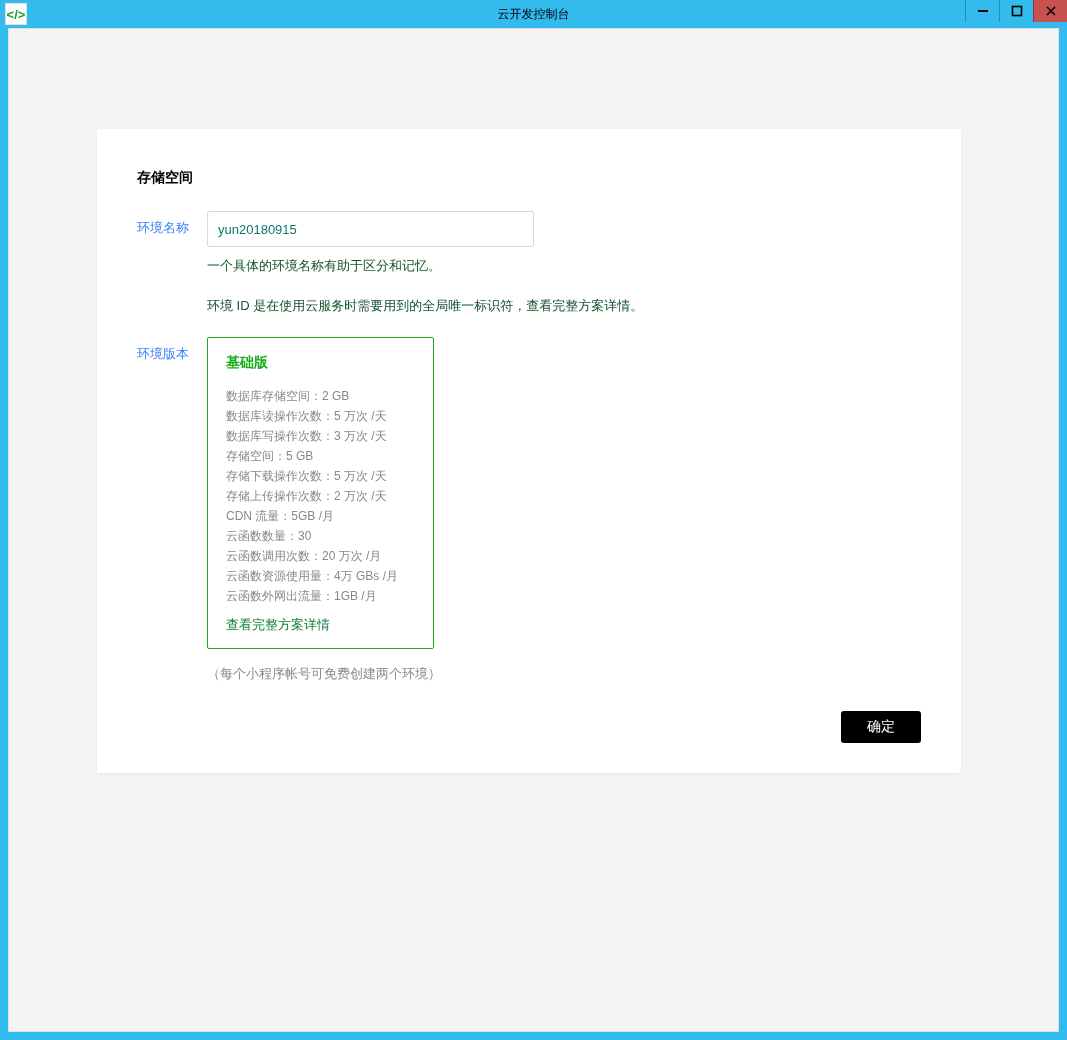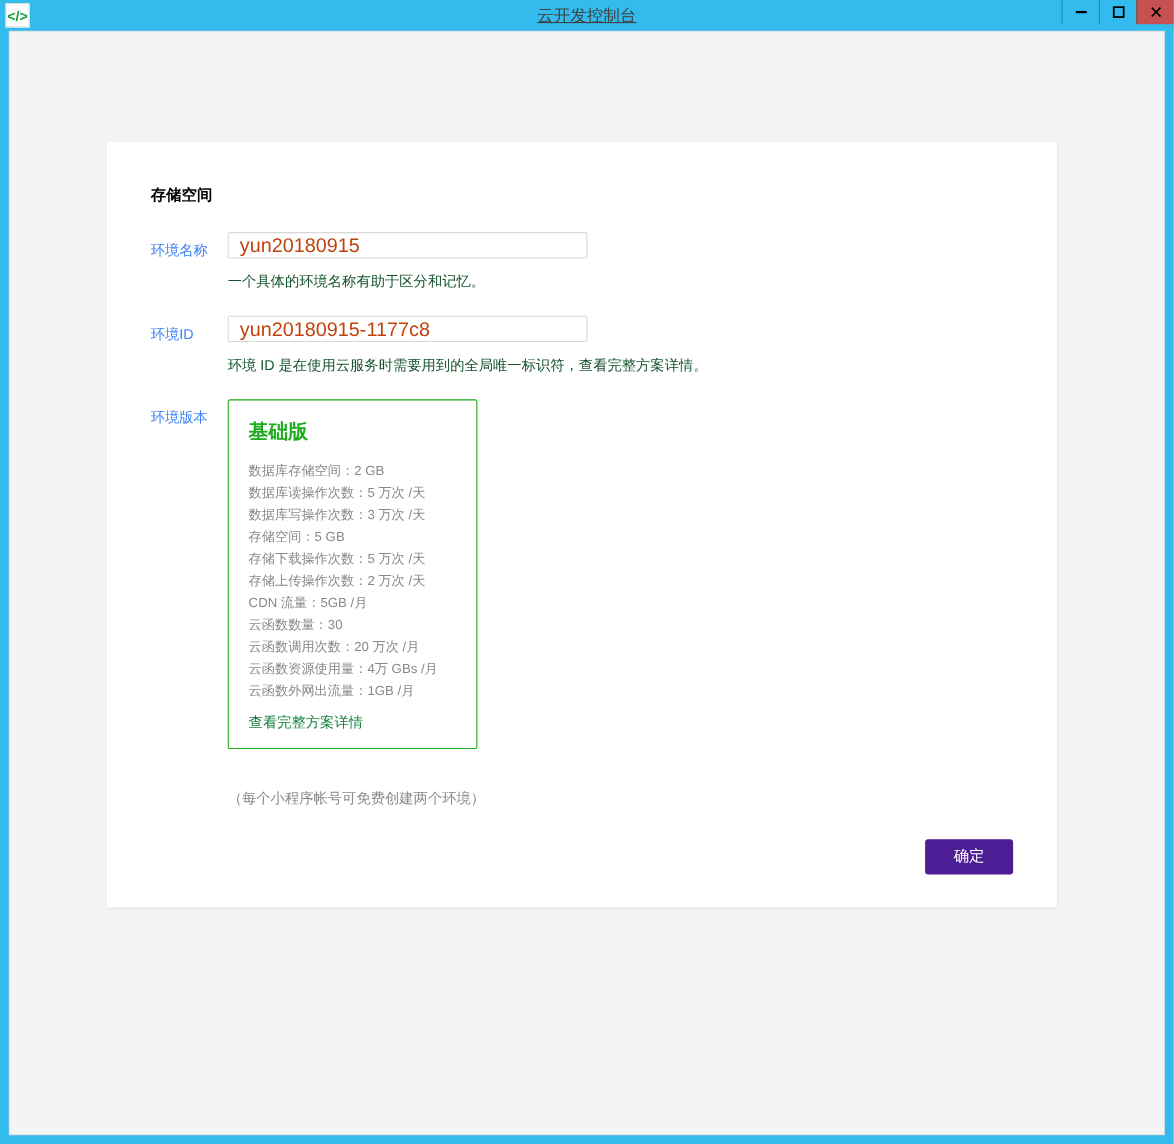--- a/index.html
+++ b/index.html
@@ -33,23 +33,22 @@
       justify-content: center;
       font-size: 13px;
       color: #1a9e3a;
       font-weight: bold;
       border: 1px solid #e0e0e0;
     }
     .titlebar-title {
       position: absolute;
       left: 50%;
       transform: translateX(-50%);
-      font-size: 15px;
-      color: #404040;
-      text-decoration: underline;
+      font-size: 12px;
+      color: #000000;
     }
     .titlebar-buttons {
       position: absolute;
       right: 0;
       top: 0;
       display: flex;
       height: 22px;
     }
     .titlebar-btn {
       width: 34px;
@@ -93,71 +92,71 @@
     }
     .form-label {
       width: 70px;
       font-size: 13px;
       color: #3b82f6;
       padding-top: 8px;
     }
     .form-field { flex: 0 0 auto; }
     .text-input {
       width: 327px;
-      height: 24px;
+      height: 36px;
       border: 1px solid #d8d8d8;
       border-radius: 2px;
       padding: 0 10px;
-      font-size: 18px;
-      color: #c2410c;
+      font-size: 13px;
+      color: #0f766e;
       outline: none;
     }
     .form-hint {
       font-size: 13px;
       color: #14532d;
       margin-left: 70px;
       margin-bottom: 22px;
     }
     .plan-box {
       width: 227px;
       border: 1px solid #1aad19;
       border-radius: 2px;
       padding: 16px 18px 14px 18px;
     }
     .plan-title {
-      font-size: 18px;
+      font-size: 14px;
       color: #1aad19;
       font-weight: bold;
       margin-bottom: 14px;
     }
     .plan-item {
       font-size: 12px;
       color: #888;
       line-height: 20px;
     }
     .plan-link {
       font-size: 13px;
       color: #15803d;
       margin-top: 10px;
       cursor: pointer;
       display: inline-block;
     }
     .plan-note {
       font-size: 13px;
       color: #888;
       margin-left: 70px;
-      margin-top: 36px;
+      margin-top: 16px;
     }
     .footer {
       display: flex;
       justify-content: flex-end;
       margin-top: 28px;
     }
     .btn-primary {
-      background: #4c1d95;
+      background: #000000;
       color: #fff;
       border: none;
       border-radius: 3px;
       width: 80px;
       height: 32px;
       font-size: 14px;
       cursor: pointer;
     }
   </style>
 </head>
@@ -191,26 +190,20 @@
       <div class="card-title">存储空间</div>
 
       <div class="form-row">
         <div class="form-label">环境名称</div>
         <div class="form-field">
           <input class="text-input" type="text" value="yun20180915" style="">
         </div>
       </div>
       <div class="form-hint">一个具体的环境名称有助于区分和记忆。</div>
 
-      <div class="form-row">
-        <div class="form-label">环境ID</div>
-        <div class="form-field">
-          <input class="text-input" type="text" value="yun20180915-1177c8" style="">
-        </div>
-      </div>
       <div class="form-hint">环境 ID 是在使用云服务时需要用到的全局唯一标识符，查看完整方案详情。</div>
 
       <div class="form-row">
         <div class="form-label">环境版本</div>
         <div class="form-field">
           <div class="plan-box">
             <div class="plan-title">基础版</div>
             <div class="plan-item">数据库存储空间：2 GB</div>
             <div class="plan-item">数据库读操作次数：5 万次 /天</div>
             <div class="plan-item">数据库写操作次数：3 万次 /天</div>

